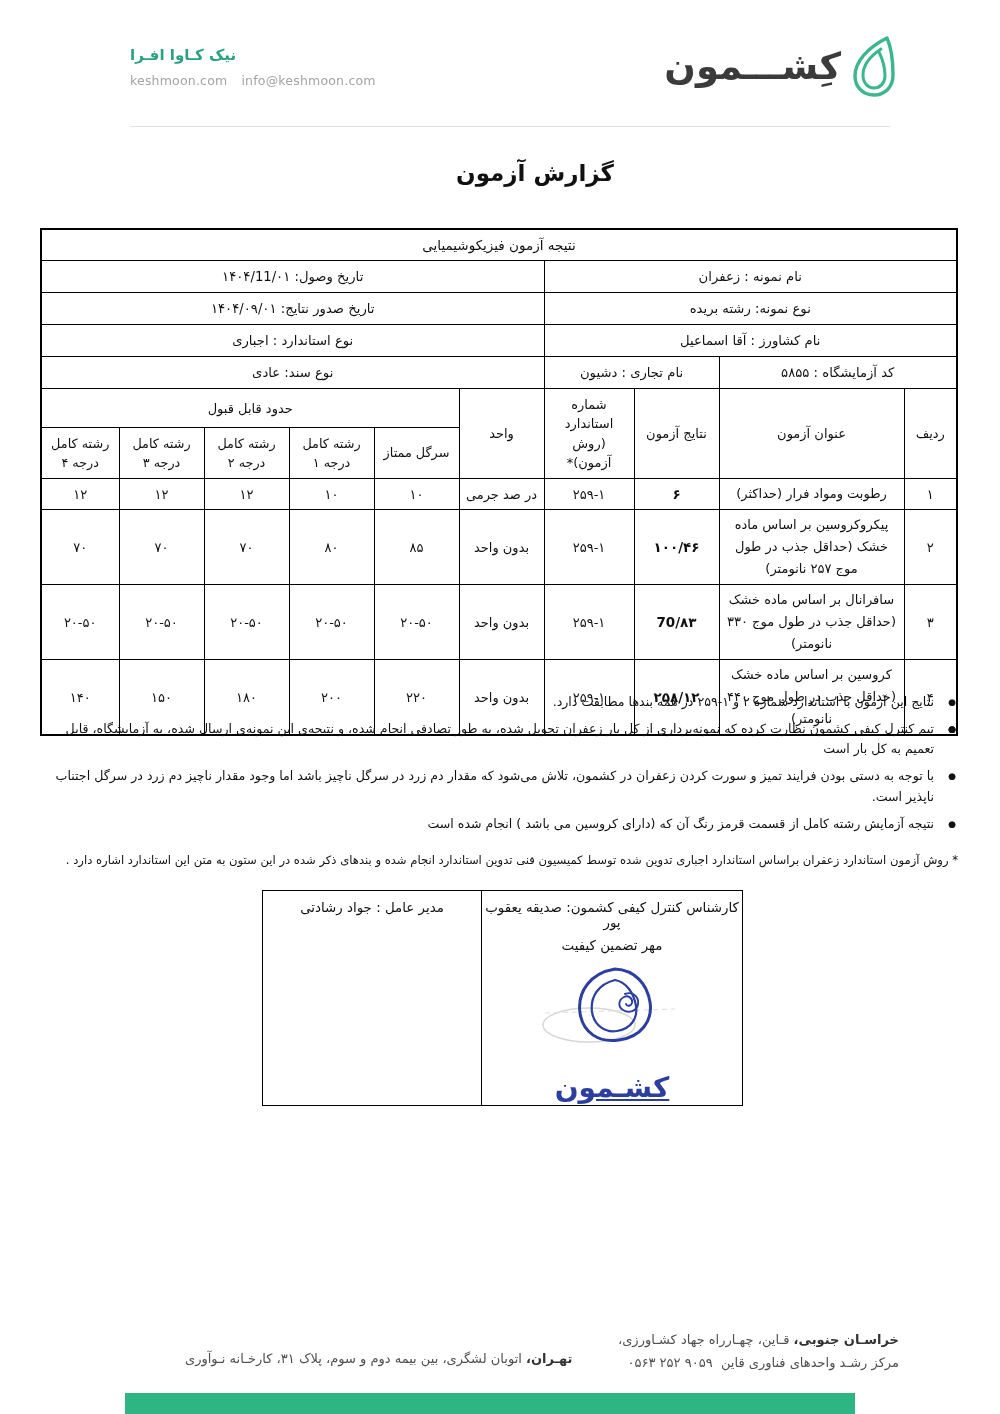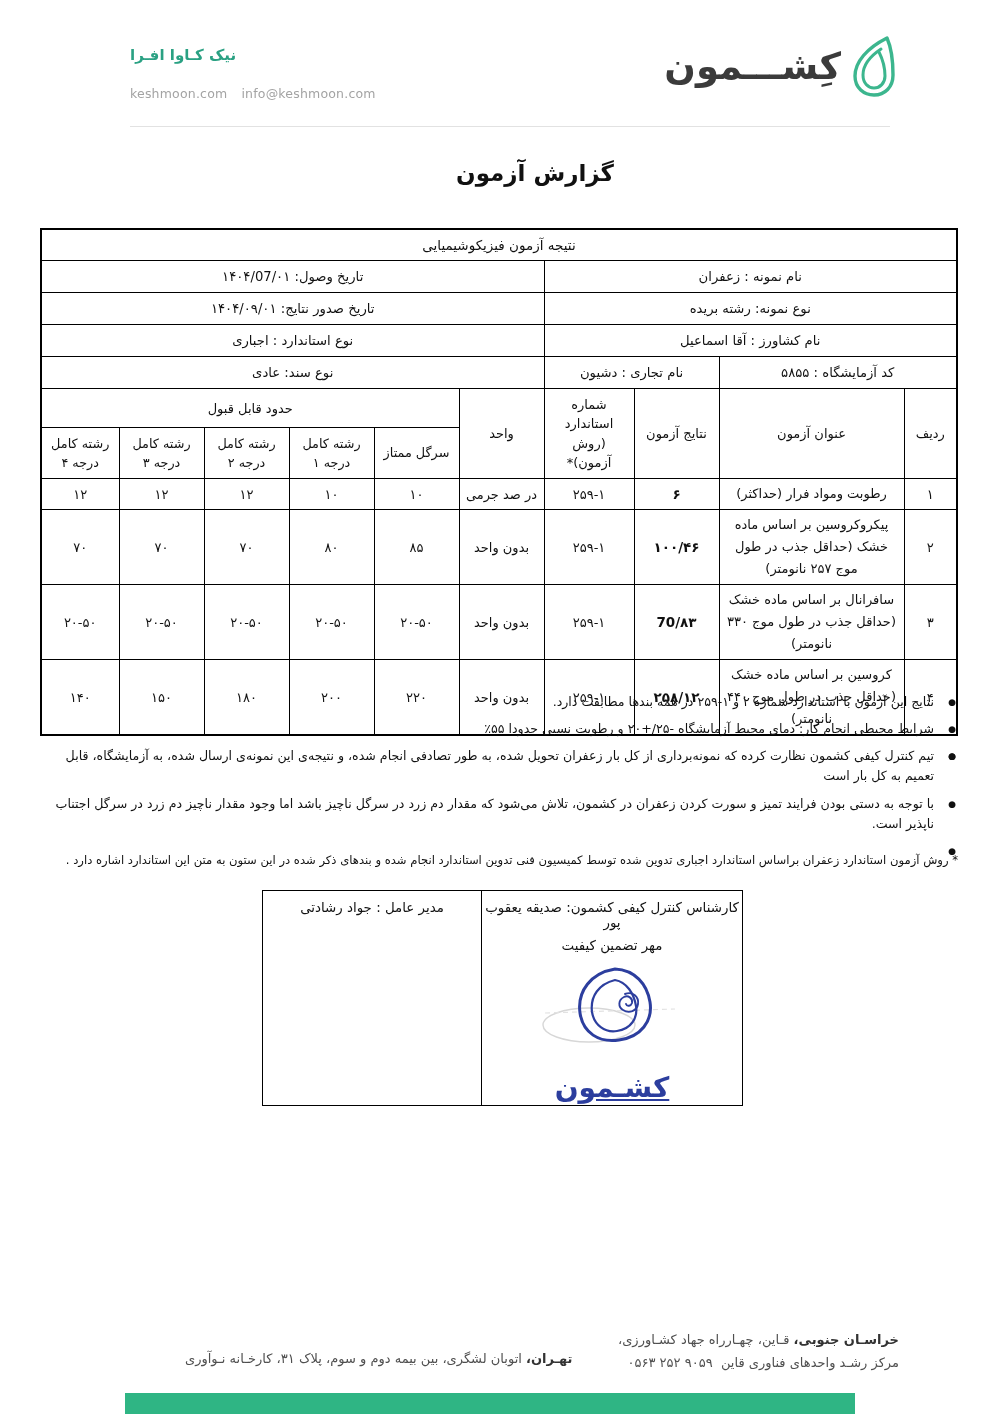--- a/index.html
+++ b/index.html
@@ -3,21 +3,21 @@
 <meta charset="utf-8">
 <style>
   html,body{margin:0;padding:0;background:#888;}
   .page{
     position:relative;width:1000px;height:1414px;margin:0 auto;background:#fff;
     font-family:"DejaVu Sans",sans-serif;color:#111;overflow:hidden;direction:rtl;
   }
   
   .brand-left{position:absolute;top:46px;left:130px;direction:ltr;text-align:left;}
   .brand-name{color:var(--brand_teal,#2aa183);font-size:15px;font-weight:bold;direction:rtl;text-align:left;}
-  .brand-contact{margin-top:22px;font-size:12.5px;color:#a3a3a3;letter-spacing:.2px;}
+  .brand-contact{margin-top:9px;font-size:12.5px;color:#a3a3a3;letter-spacing:.2px;}
   .brand-contact span{margin-right:14px;}
   .brand-right{position:absolute;top:34px;right:103px;display:flex;align-items:center;gap:10px;}
   .logo-text{font-size:37px;font-weight:bold;color:#3b3b3b;letter-spacing:-1px;}
   .hdr-divider{position:absolute;top:126px;left:130px;width:760px;border-top:1px solid #e2e2e2;}
   
   .doc-title{position:absolute;top:160px;left:0;width:100%;text-align:center;
     font-size:23px;font-weight:bold;margin:0;padding-left:35px;}
   
   table.main{position:absolute;top:228px;right:42px;width:916px;border-collapse:collapse;
     table-layout:fixed;font-size:13px;}
@@ -94,21 +94,21 @@
         <col style="width:85px">
       <col style="width:85px">
         <col style="width:78px">
     </colgroup>
     <tbody>
         <tr>
           <td class="sect" colspan="10">نتیجه آزمون فیزیکوشیمیایی</td>
         </tr>
     <tr>
       <td class="info" colspan="4">نام نمونه : زعفران</td>
-      <td class="info" colspan="6">تاریخ وصول: ۱۴۰۴/07/۰۱</td>
+      <td class="info" colspan="6">تاریخ وصول: ۱۴۰۴/11/۰۱</td>
     </tr>
     <tr>
       <td class="info" colspan="4">نوع نمونه: رشته بریده</td>
       <td class="info" colspan="6">تاریخ صدور نتایج: ۱۴۰۴/۰۹/۰۱</td>
     </tr>
     <tr>
       <td class="info" colspan="4">نام کشاورز : آقا اسماعیل</td>
       <td class="info" colspan="6">نوع استاندارد : اجباری</td>
     </tr>
     <tr>
@@ -182,25 +182,25 @@
       <td class="ltr">۲۰۰</td>
       <td class="ltr">۱۸۰</td>
       <td class="ltr">۱۵۰</td>
       <td class="ltr">۱۴۰</td>
     </tr>
   </tbody>
     </table>
 
   <ul class="notes">
     <li><span class="bullet">●</span><span>نتایج این آزمون با استاندارد شماره ۲ و ۱-۲۵۹ در همه بندها مطابقت دارد.</span></li>
-    <li><span class="bullet">●</span><span>شرایط محیطی انجام کار: دمای محیط آزمایشگاه -۲۵/+۲۰ و رطوبت نسبی  حدودا ۵۵٪</span></li>
+    <li><span class="bullet">●</span></li>
     <li><span class="bullet">●</span></li>
     <li><span class="bullet">●</span><span>تیم کنترل کیفی کشمون نظارت کرده که نمونه‌برداری از کل بار زعفران تحویل شده، به طور تصادفی انجام شده، و نتیجه‌ی این نمونه‌ی ارسال شده، به آزمایشگاه، قابل تعمیم به کل بار است</span></li>
     <li><span class="bullet">●</span><span>با توجه به دستی بودن فرایند تمیز و سورت کردن زعفران در کشمون، تلاش می‌شود که مقدار دم زرد در سرگل ناچیز باشد اما وجود مقدار ناچیز دم زرد در سرگل اجتناب ناپذیر است.</span></li>
-    <li><span class="bullet">●</span></li>
+    <li><span class="bullet">●</span><span>نتیجه آزمایش رشته کامل از قسمت قرمز رنگ آن که (دارای کروسین می باشد ) انجام شده است</span></li>
   </ul>
 
   <div class="footnote">* روش آزمون استاندارد زعفران  براساس استاندارد اجباری تدوین شده توسط کمیسیون فنی تدوین استاندارد انجام شده و بندهای ذکر شده در این ستون به متن این استاندارد اشاره دارد .</div>
 
   <table class="sig">
     <tbody>
         <tr>
       <td class="sig-right">
         <div>کارشناس کنترل کیفی کشمون: صدیقه یعقوب پور</div>
         <div class="stamp-caption">مهر تضمین کیفیت</div>

